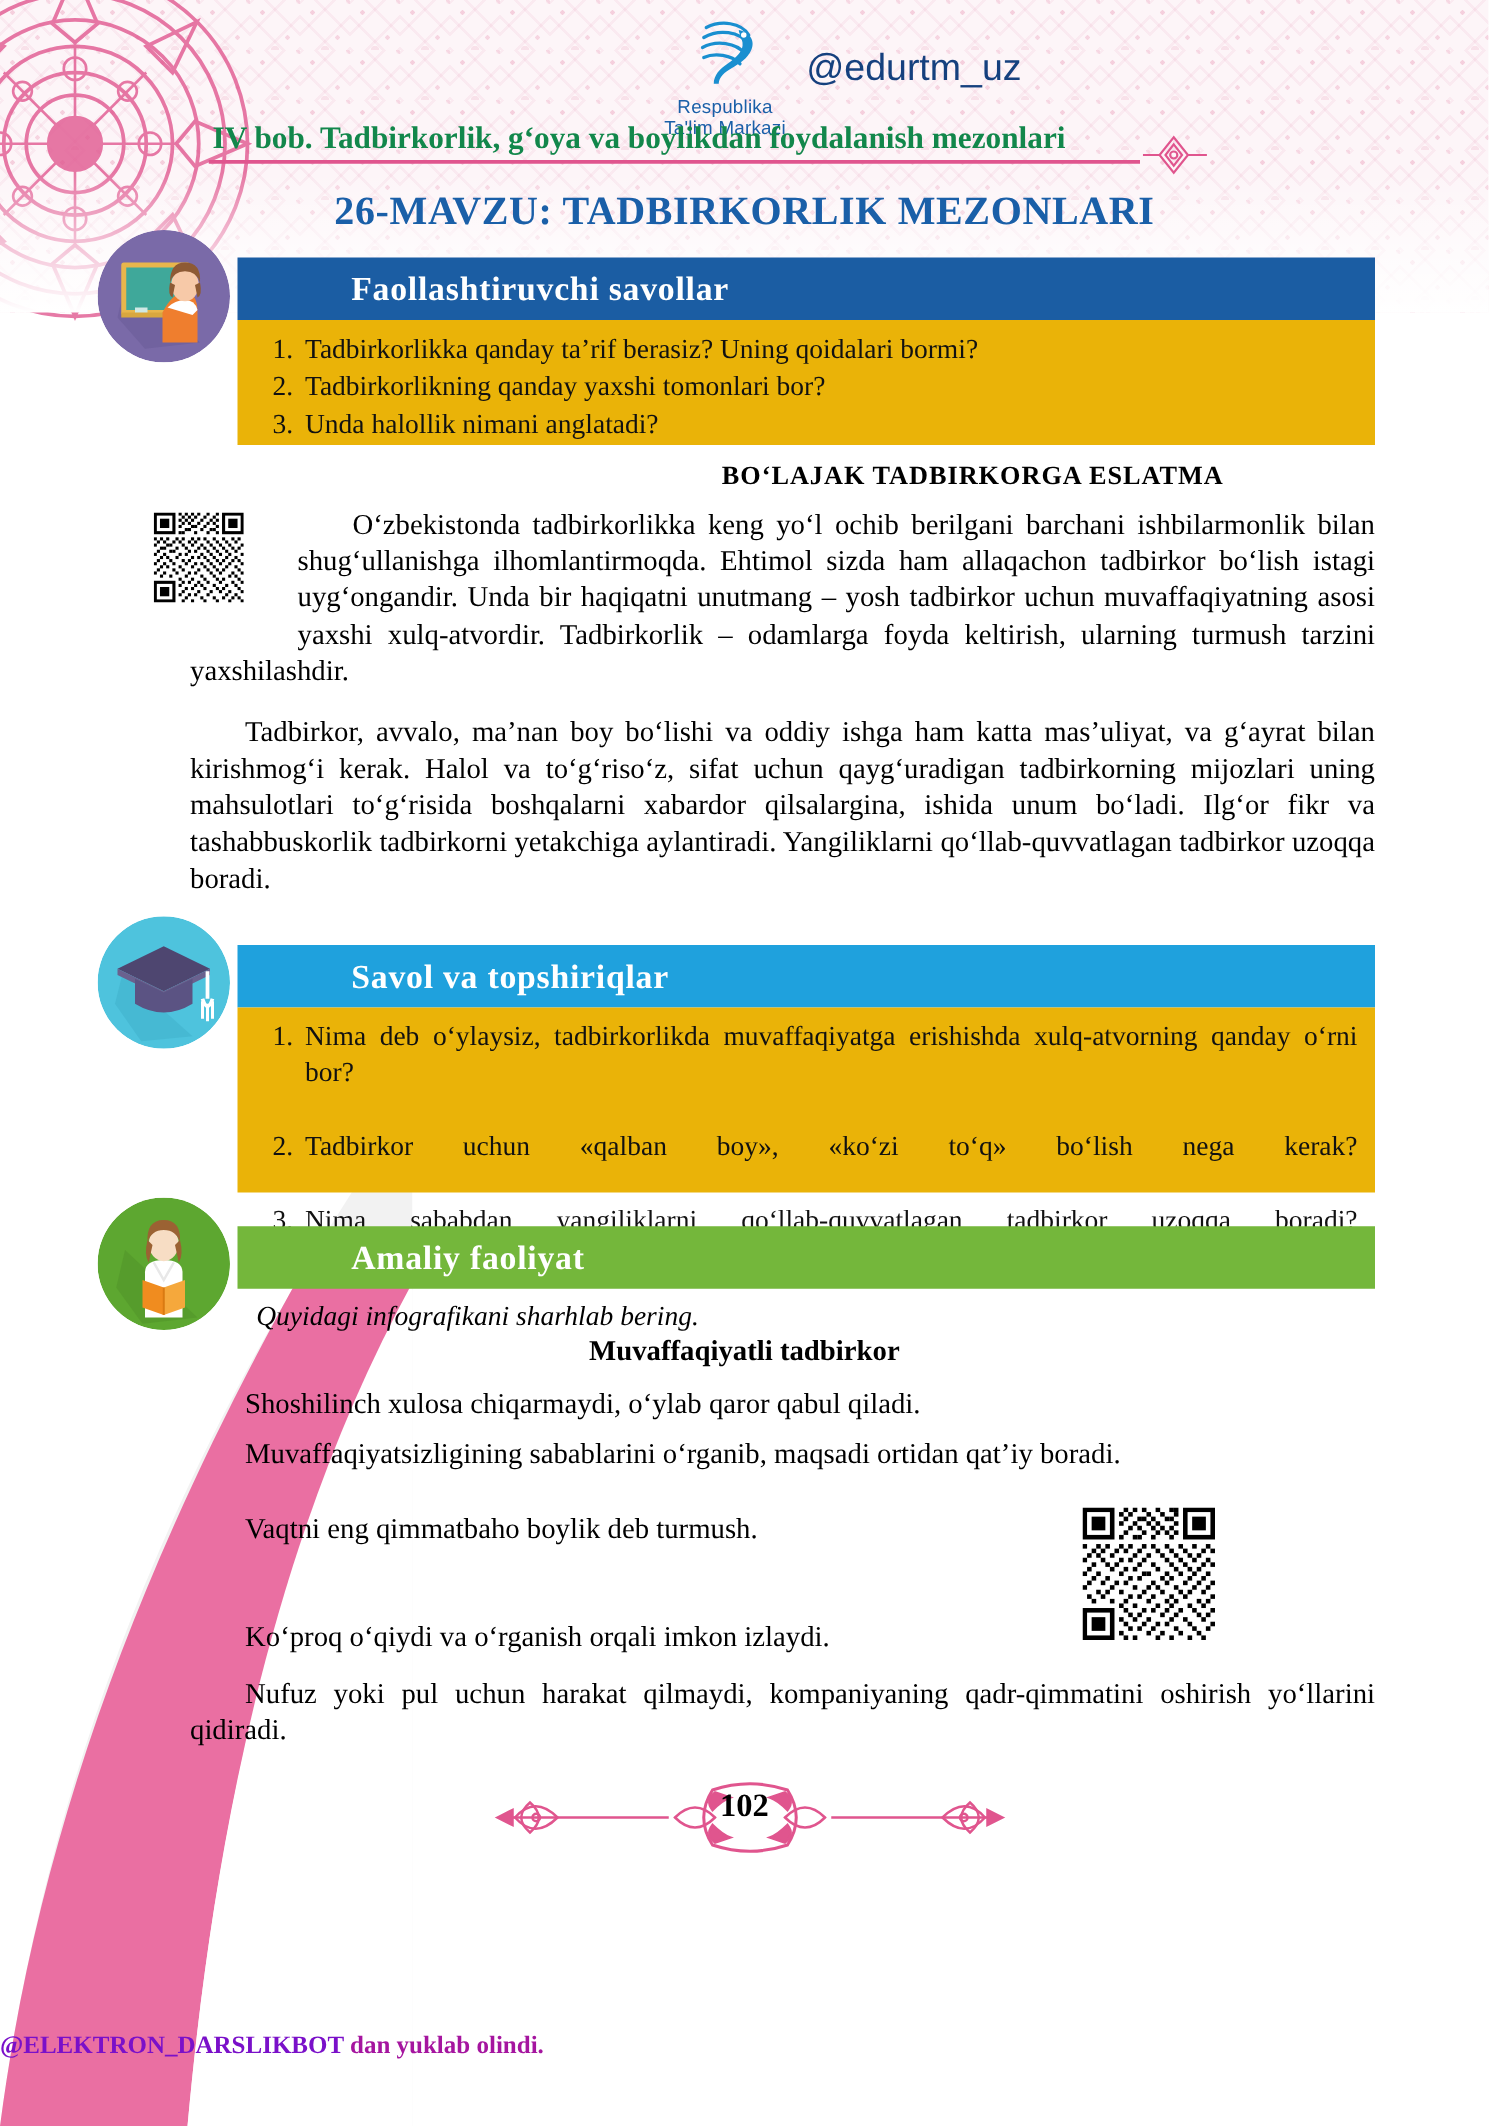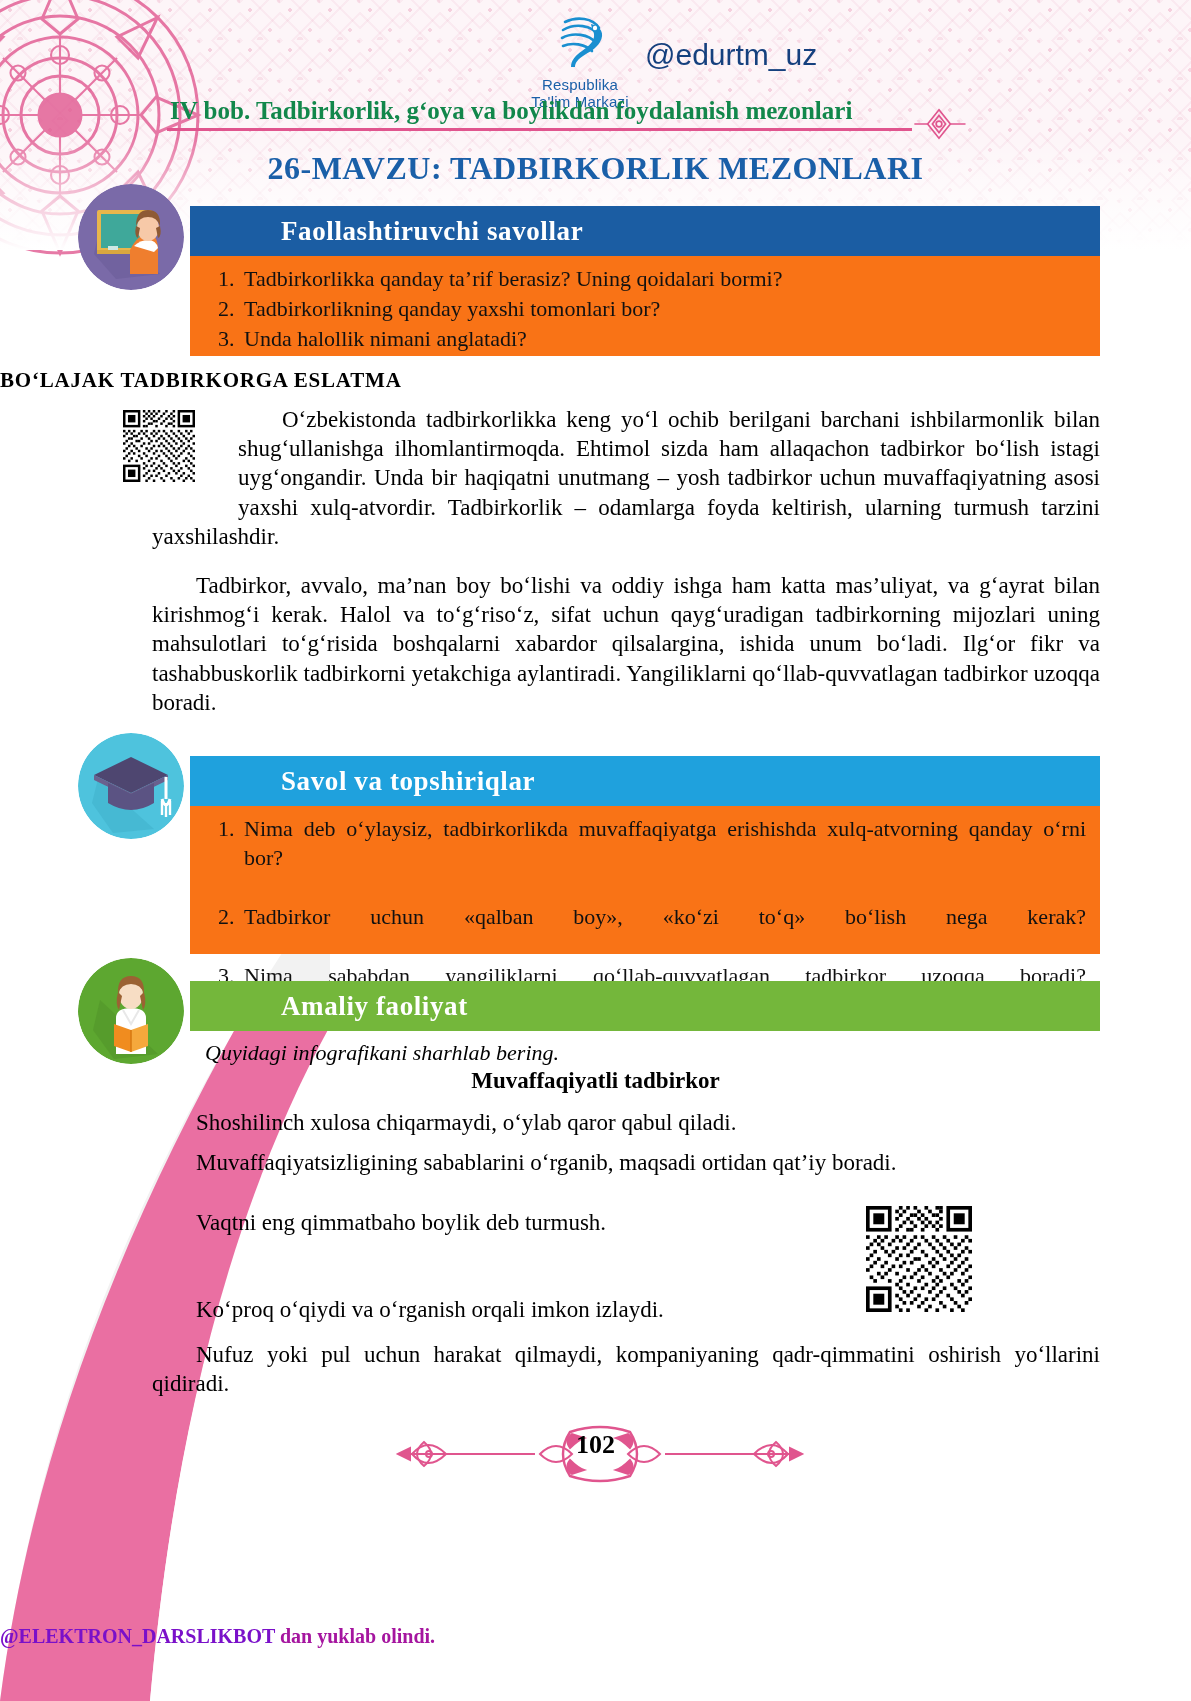--- a/index.html
+++ b/index.html
@@ -96,41 +96,41 @@
     padding-left: 91px;
     letter-spacing: .6px;
   }
   .band.blue  { background: #1b5da3; }
   .band.cyan  { background: #1fa1dd; }
   .band.green { background: #74b73b; }
 
   .panel {
     position: absolute; left: 190px;
     width: 910px;
-    background: #f97316;
+    background: #eab308;
     padding: 8px 14px 10px 14px;
   }
   .panel ol {
     margin: 0; padding: 0 0 0 36px;
     font-size: 22px; line-height: 1.32; color: #111;
   }
   .panel ol li { margin: 0 0 1px 0; padding-left: 4px; }
   .panel ol.just li { text-align: justify; }
   .panel ol.just li::after { content: ""; display: inline-block; width: 100%; }
 
   
   .avatar {
     position: absolute; left: 78px;
     width: 106px; height: 106px; border-radius: 50%;
     overflow: hidden;
   }
 
   
   .center-head {
-    position: absolute; width: 979px; text-align: left;
+    position: absolute; width: 979px; text-align: right;
     font-size: 21px; font-weight: bold; letter-spacing: .8px; color: #000;
   }
   .para {
     position: absolute; left: 152px; width: 948px;
     font-size: 23px; line-height: 1.27; color: #000;
     text-align: justify;
   }
   .para.ind { text-indent: 44px; }
 
   .qr { position: absolute; image-rendering: pixelated; }

